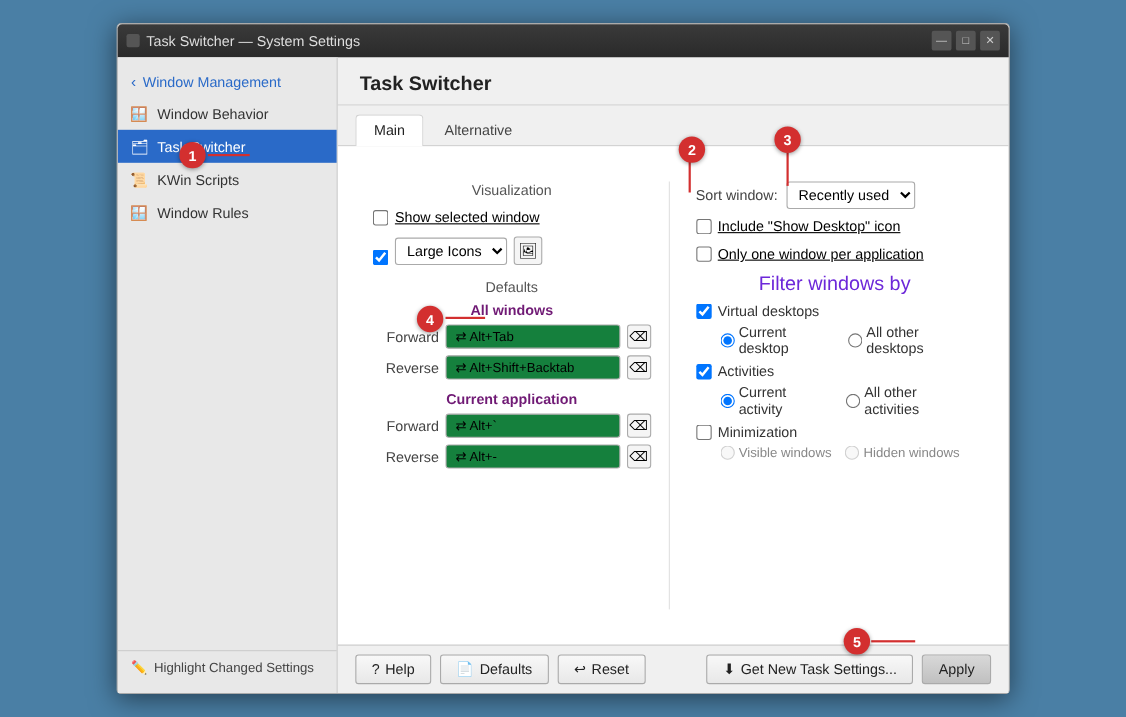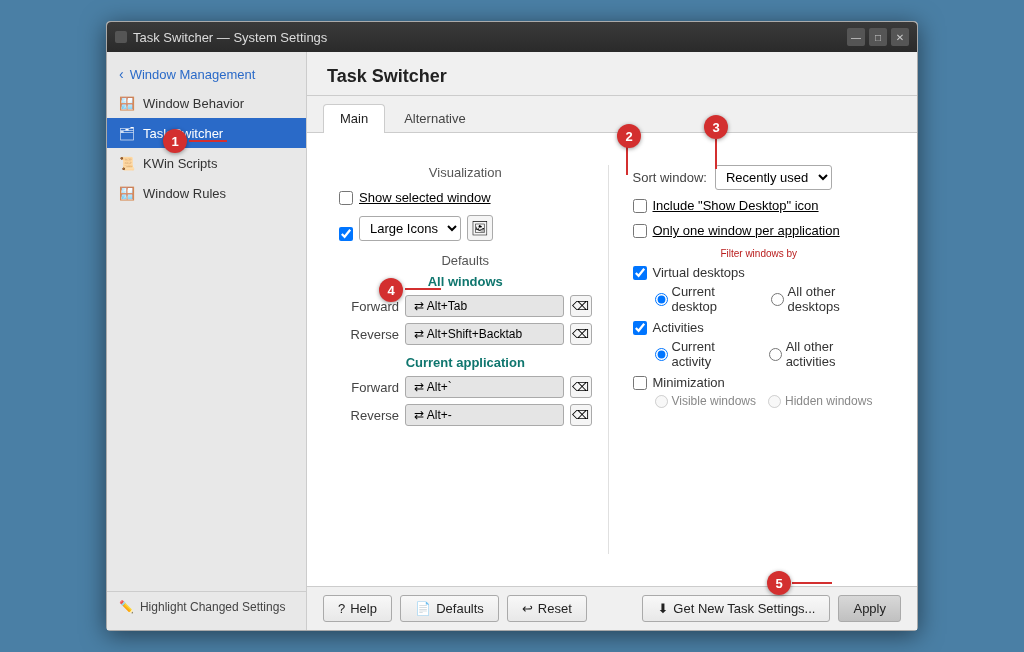--- a/index.html
+++ b/index.html
@@ -224,41 +224,41 @@
       text-align: center;
       font-size: 13px;
       color: #555;
       margin-bottom: 6px;
     }
     .sub-section-title {
       text-align: center;
       font-weight: bold;
       font-size: 13px;
       margin-bottom: 6px;
-      color: #0f766e;
+      color: #701a75;
     }
     .shortcut-row {
       display: flex;
       align-items: center;
       gap: 6px;
       margin-bottom: 6px;
     }
     .shortcut-label {
       width: 60px;
       text-align: right;
       color: #444;
       font-size: 13px;
     }
     .shortcut-input {
       flex: 1;
       border: 1px solid #aaa;
       border-radius: 3px;
       padding: 3px 8px;
       font-size: 12px;
-      background: #e5e5e5;
+      background: #15803d;
       display: flex;
       align-items: flex-start;
       gap: 4px;
     }
     .shortcut-clear {
       width: 22px; height: 22px;
       border: 1px solid #aaa;
       border-radius: 3px;
       background: #f5f5f5;
       display: flex; align-items: center; justify-content: center;
@@ -273,22 +273,22 @@
       align-items: center;
       gap: 8px;
       margin-bottom: 8px;
     }
     .sort-label {
       font-size: 13px;
       color: #444;
     }
     .filter-title {
       text-align: center;
-      font-size: 10px;
-      color: #b91c1c;
+      font-size: 18px;
+      color: #6d28d9;
       margin: 8px 0 6px;
     }
     .radio-group {
       margin-left: 22px;
       margin-bottom: 6px;
       display: flex;
       gap: 12px;
     }
     .radio-row {
       display: flex;

